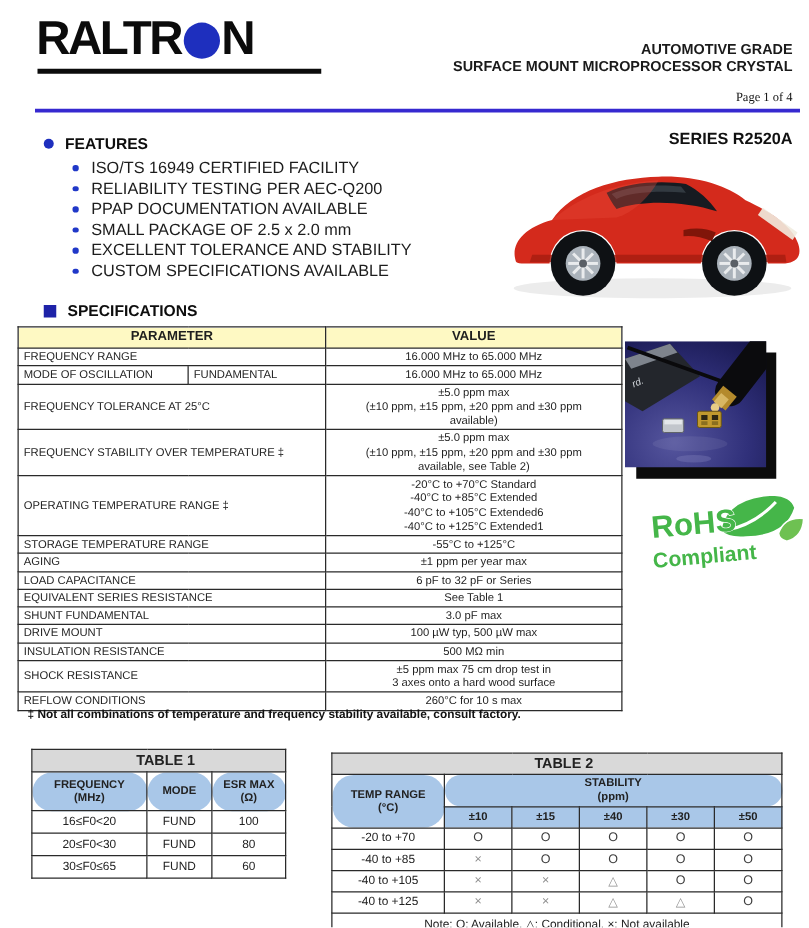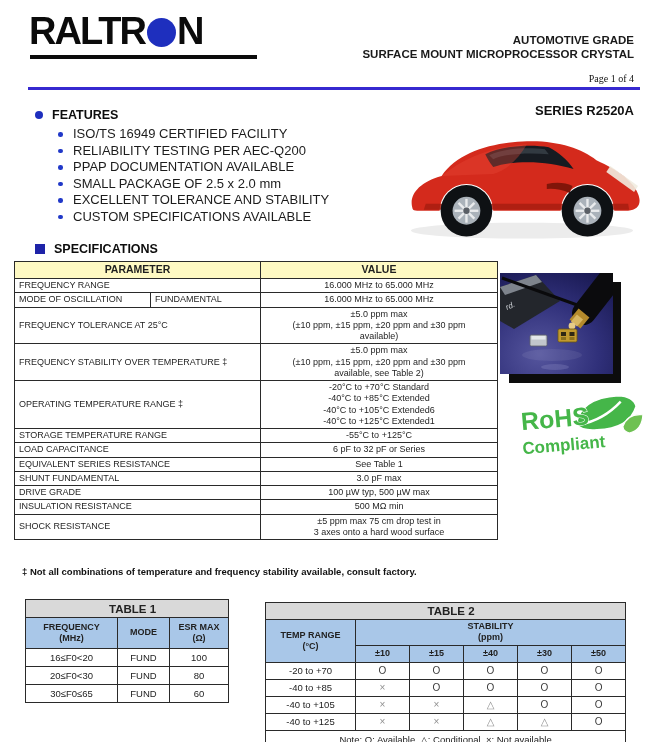--- a/index.html
+++ b/index.html
@@ -33,21 +33,21 @@
   .feat-list li{position:relative;padding-left:17px;font-size:13px;line-height:16.5px;color:#1c1c1c;white-space:nowrap;}
   .feat-list li .b{position:absolute;left:2px;top:6px;width:4.5px;height:4.5px;border-radius:50%;background:#2038c8;}
 
   
   .spec-table{position:absolute;left:14px;top:261px;border-collapse:collapse;table-layout:fixed;
               width:483px;border:1.5px solid #222;}
   .spec-table td{border:1px solid #2a2a2a;font-size:9px;line-height:1.25;padding:1px 4px;color:#1f1f1f;
                  vertical-align:middle;overflow:hidden;}
   .spec-table td.hdr{background:#fef9c3;font-weight:bold;text-align:center;font-size:10.5px;height:14px;padding:1px;}
   .spec-table td.val{text-align:center;}
-  .pre{white-space:pre-line;}
+  .pre{white-space:pre-line;border-radius:17px;}
 
   .footnote{position:absolute;left:22px;top:566px;font-weight:bold;font-size:9.5px;color:#111;}
 
   
   .mini{border-collapse:collapse;table-layout:fixed;position:absolute;border:1.5px solid #222;}
   .mini td{border:1px solid #2a2a2a;text-align:center;vertical-align:middle;font-size:9.5px;color:#222;padding:1px 2px;}
   .mini td.title{background:#D9D9D9;font-weight:bold;font-size:11.5px;height:15px;padding-left:13px;}
   .mini td.hdr{background:#A9C7E8;font-weight:bold;font-size:9px;line-height:1.25;}
   #table1{left:25px;top:599px;width:203px;}
   #table1 td{height:15px;}
@@ -171,43 +171,51 @@
       <td class="val pre">-20°C to +70°C Standard
 -40°C to +85°C Extended
 -40°C to +105°C Extended6
 -40°C to +125°C Extended1</td>
     </tr>
     <tr>
       <td colspan="2">STORAGE TEMPERATURE RANGE</td>
       <td class="val">-55°C to +125°C</td>
     </tr>
     <tr>
+      <td colspan="2">AGING</td>
+      <td class="val">±1  ppm per year max</td>
+    </tr>
+    <tr>
       <td colspan="2">LOAD CAPACITANCE</td>
       <td class="val">6 pF to 32 pF or Series</td>
     </tr>
     <tr>
       <td colspan="2">EQUIVALENT SERIES RESISTANCE</td>
       <td class="val">See Table 1</td>
     </tr>
     <tr>
       <td colspan="2">SHUNT FUNDAMENTAL</td>
       <td class="val">3.0 pF max</td>
     </tr>
     <tr>
-      <td colspan="2">DRIVE GRADE</td>
+      <td colspan="2">DRIVE MOUNT</td>
       <td class="val">100 µW  typ, 500 µW max</td>
     </tr>
     <tr>
       <td colspan="2">INSULATION RESISTANCE</td>
       <td class="val">500 MΩ min</td>
     </tr>
     <tr>
       <td colspan="2">SHOCK RESISTANCE</td>
       <td class="val pre">±5 ppm max 75 cm drop test in
 3 axes onto a hard wood surface</td>
+    </tr>
+    <tr>
+      <td colspan="2">REFLOW CONDITIONS</td>
+      <td class="val">260°C for 10 s max</td>
     </tr>
   </tbody>
     </table>
 
   <div class="photo-shadow"></div>
   <div class="photo">
     <svg width="113" height="101" viewBox="0 0 113 101">
       <defs>
         <radialGradient id="navyg" cx="35%" cy="80%" r="95%">
           <stop offset="0%" stop-color="#56569e"></stop>

